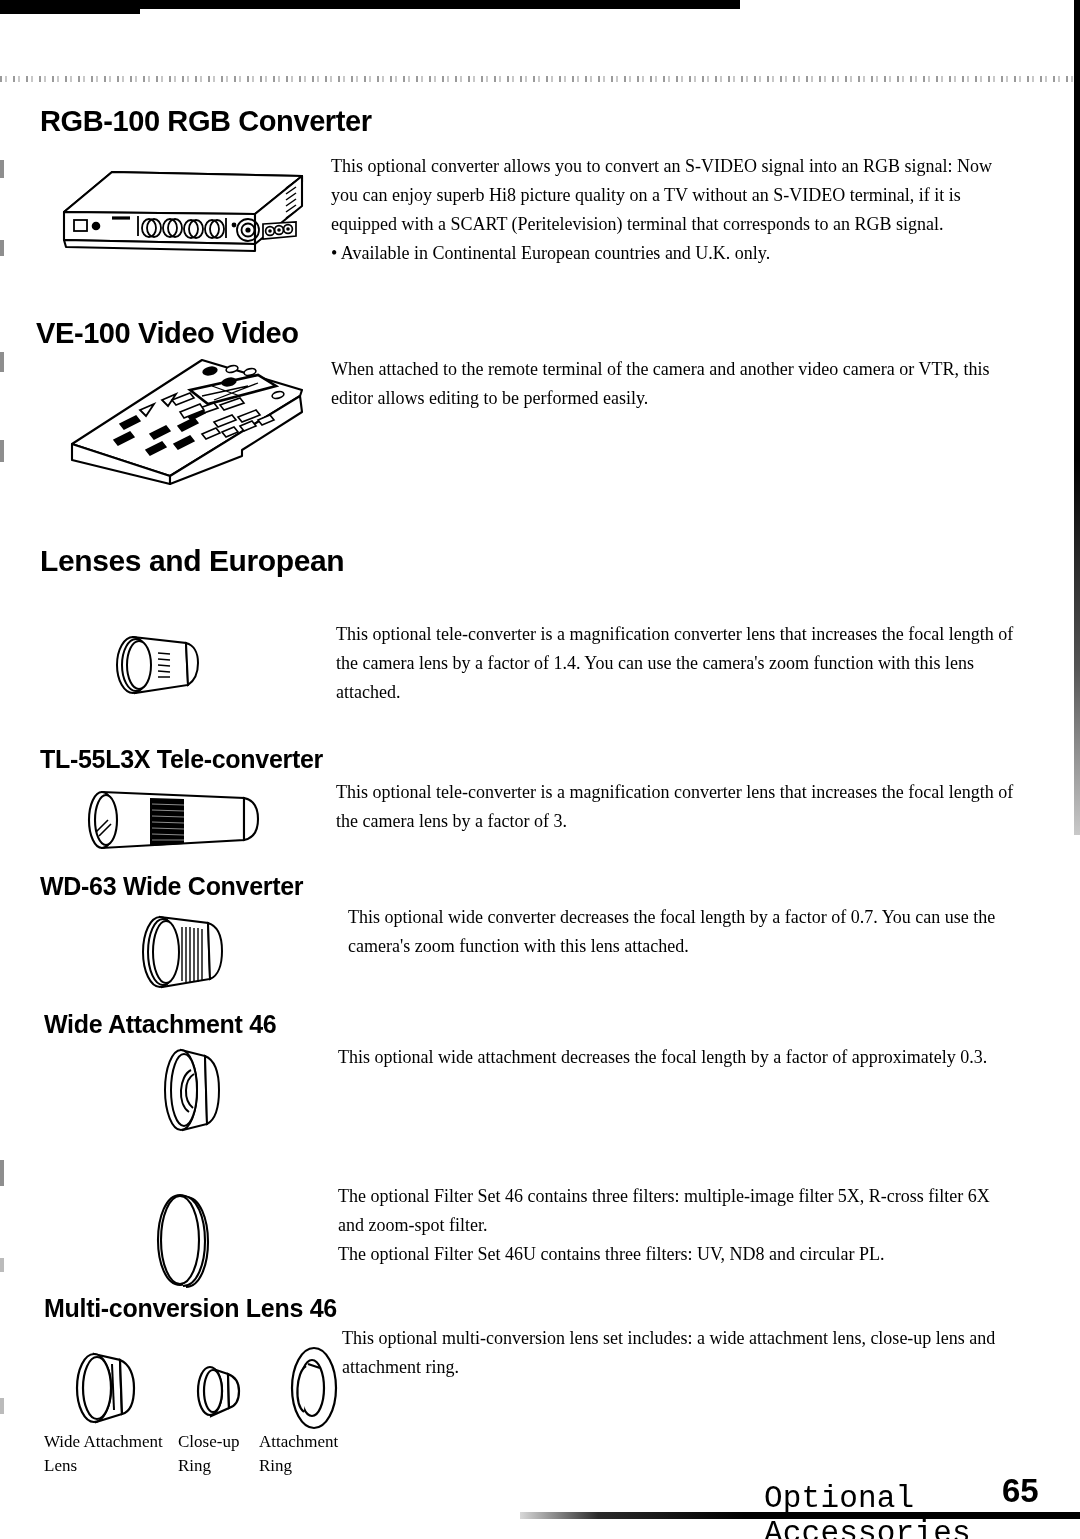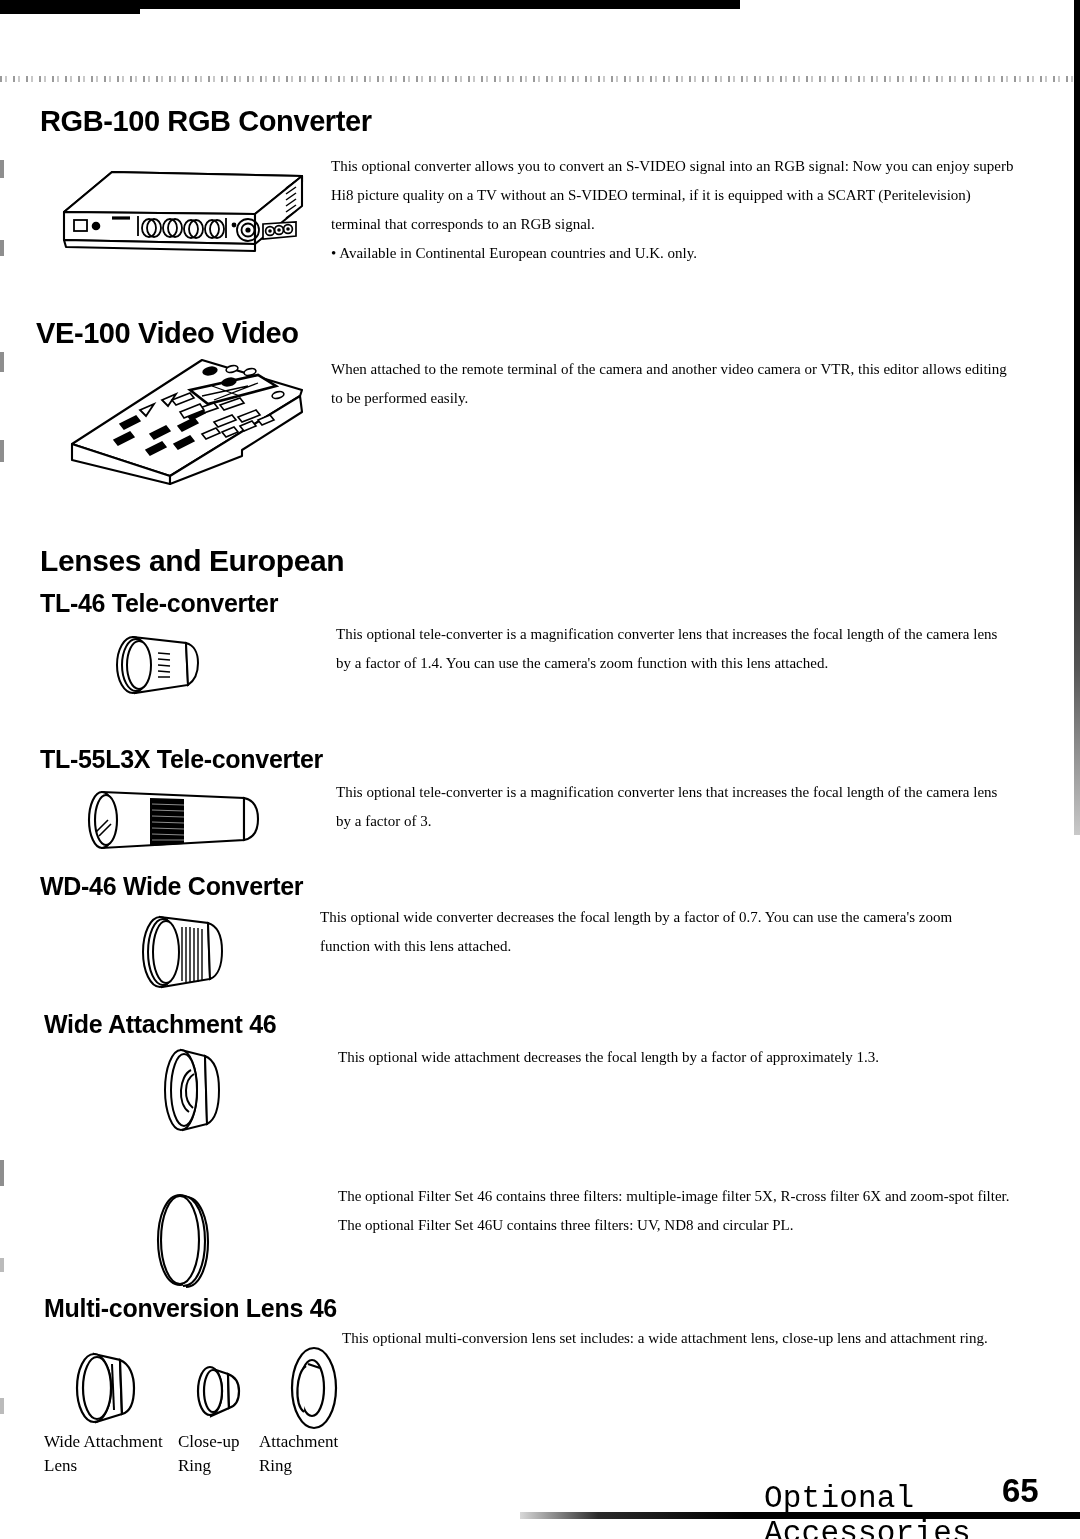--- a/index.html
+++ b/index.html
@@ -99,21 +99,21 @@
     font-size: 25px;
     letter-spacing: -0.3px;
     position: absolute;
     white-space: nowrap;
   }
 
   
   .body-text {
     position: absolute;
     font-family: "Liberation Serif", serif;
-    font-size: 15px;
+    font-size: 18px;
     line-height: 29px;
     text-align: left;
   }
   .body-text p { margin: 0; }
   .body-text p + p { margin-top: 0px; }
   .bullet-line { text-indent: 0; }
 
   
   .fig {
     position: absolute;
@@ -289,21 +289,20 @@
       </g>
     </svg>
   </div>
 
   <div class="body-text" style="left:331px; top:355px; width:686px;">
     <p>When attached to the remote terminal of the camera and another video camera or VTR, this editor allows editing to be performed easily.</p>
   </div>
 
   <div class="h1" style="left:40px; top:544px; font-size:30px;">Lenses and European</div>
 
-  <div class="h2" style="left:40px; top:589px;">TL-46 Tele-converter</div>
 
   <div class="fig" style="left:108px; top:623px;">
     <svg width="130" height="82" viewBox="0 0 130 82">
       <g fill="#fff" stroke="#000" stroke-width="2">
 
         <path d="M25 14 L78 20 L80 62 L27 70 Z"></path>
 
         <path d="M78 20 C86 22 90 30 90 40 C90 50 86 58 80 62 L78 20 Z" fill="#fff"></path>
 
         <ellipse cx="25" cy="42" rx="16" ry="28"></ellipse>
@@ -356,21 +355,21 @@
         <path d="M24 50 L36 38"></path>
           <path d="M27 54 L39 42"></path>
       </g>
     </svg>
   </div>
 
   <div class="body-text" style="left:336px; top:778px; width:678px;">
     <p>This optional tele-converter is a magnification converter lens that increases the focal length of the camera lens by a factor of 3.</p>
   </div>
 
-  <div class="h2" style="left:40px; top:872px;">WD-46 Wide Converter</div>
+  <div class="h2" style="left:40px; top:872px;">WD-63 Wide Converter</div>
 
   <div class="fig" style="left:132px; top:905px;">
     <svg width="120" height="96" viewBox="0 0 120 96">
       <g fill="#fff" stroke="#000" stroke-width="2">
         <path d="M28 12 L76 18 L78 74 L30 82 Z"></path>
         <path d="M76 18 C86 21 90 32 90 46 C90 60 86 71 78 74 Z"></path>
         <ellipse cx="28" cy="47" rx="17" ry="35"></ellipse>
         <ellipse cx="31" cy="47" rx="15" ry="33"></ellipse>
         <ellipse cx="34" cy="47" rx="13" ry="31"></ellipse>
       </g>
@@ -379,21 +378,21 @@
         <path d="M50 22 L50 76"></path>
           <path d="M54 22 L54 77"></path>
           <path d="M58 22 L58 77"></path>
         <path d="M62 23 L62 77"></path>
           <path d="M66 23 L66 77"></path>
           <path d="M70 24 L70 76"></path>
       </g>
     </svg>
   </div>
 
-  <div class="body-text" style="left:320px; top:903px; width:678px;">
+  <div class="body-text" style="left:348px; top:903px; width:678px;">
     <p>This optional wide converter decreases the focal length by a factor of 0.7. You can use the camera's zoom function with this lens attached.</p>
   </div>
 
   <div class="h2" style="left:44px; top:1010px;">Wide Attachment 46</div>
 
   <div class="fig" style="left:155px; top:1042px;">
     <svg width="82" height="96" viewBox="0 0 82 96">
       <g fill="#fff" stroke="#000" stroke-width="2">
 
         <path d="M26 8 L50 14 L52 82 L28 88 Z"></path>
@@ -404,21 +403,21 @@
       </g>
 
       <g fill="none" stroke="#000" stroke-width="2">
         <path d="M36 28 C24 34 22 62 34 70"></path>
         <path d="M39 32 C29 38 28 58 38 66"></path>
       </g>
     </svg>
   </div>
 
   <div class="body-text" style="left:338px; top:1043px; width:676px;">
-    <p>This optional wide attachment decreases the focal length by a factor of approximately 1.3.</p>
+    <p>This optional wide attachment decreases the focal length by a factor of approximately 0.3.</p>
   </div>
 
 
   <div class="fig" style="left:150px; top:1185px;">
     <svg width="80" height="110" viewBox="0 0 80 110">
       <g fill="#fff" stroke="#000" stroke-width="2.1">
 
         <path d="M30 10 C44 10 52 32 52 55 C52 78 44 100 30 100
                  C16 100 8 78 8 55 C8 32 16 10 30 10 Z"></path>
         <path d="M36 12 C50 12 58 34 58 57 C58 80 50 102 36 102"></path>

